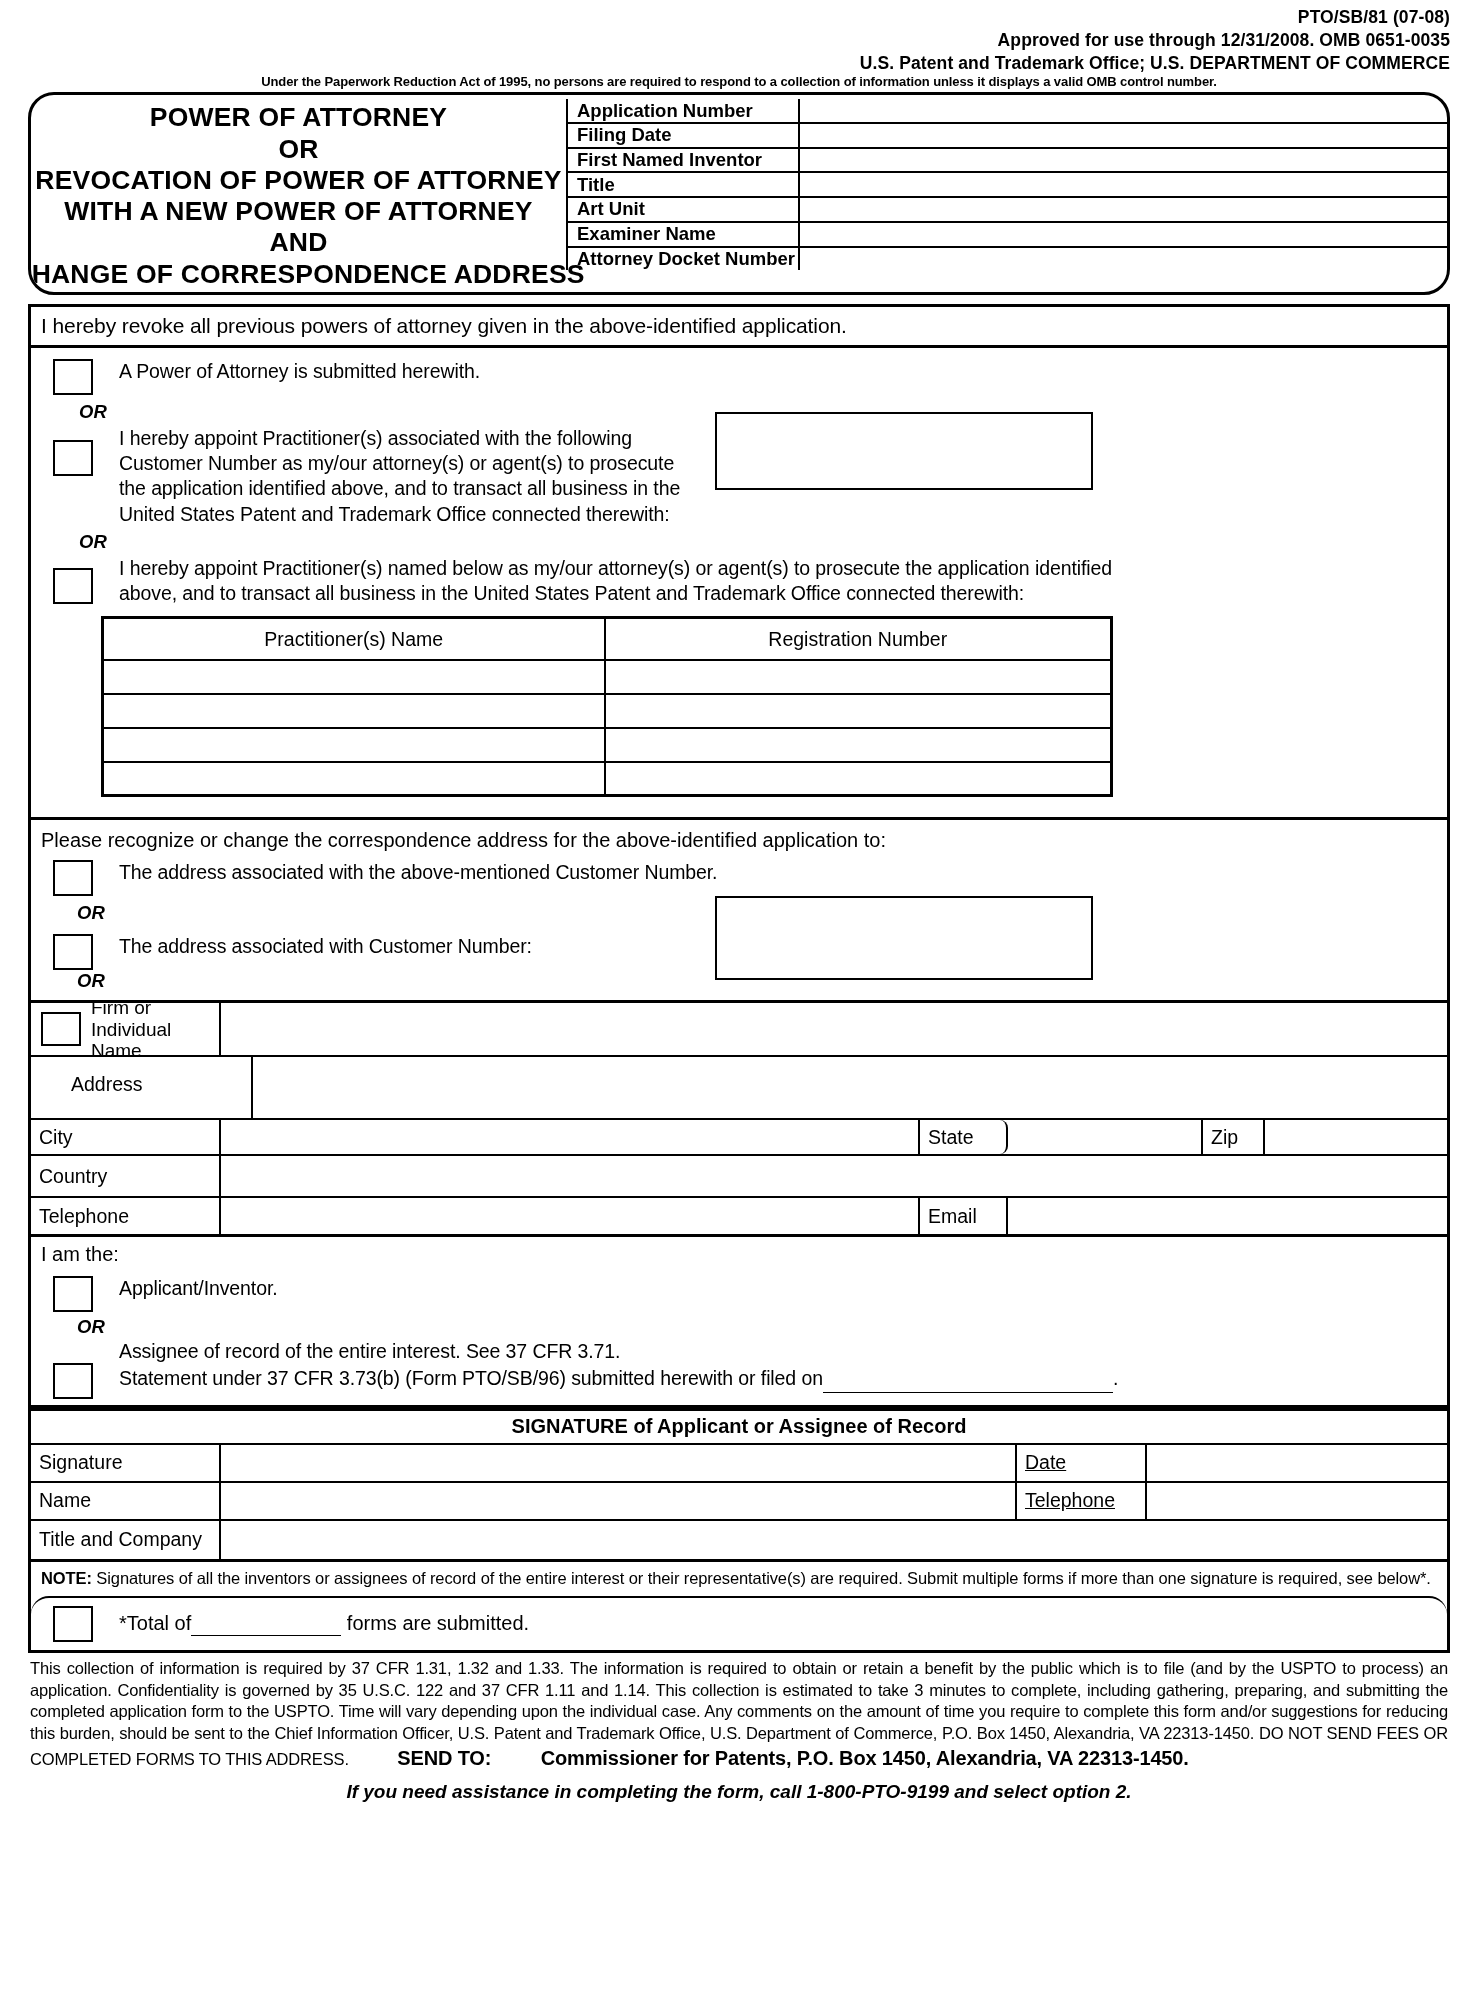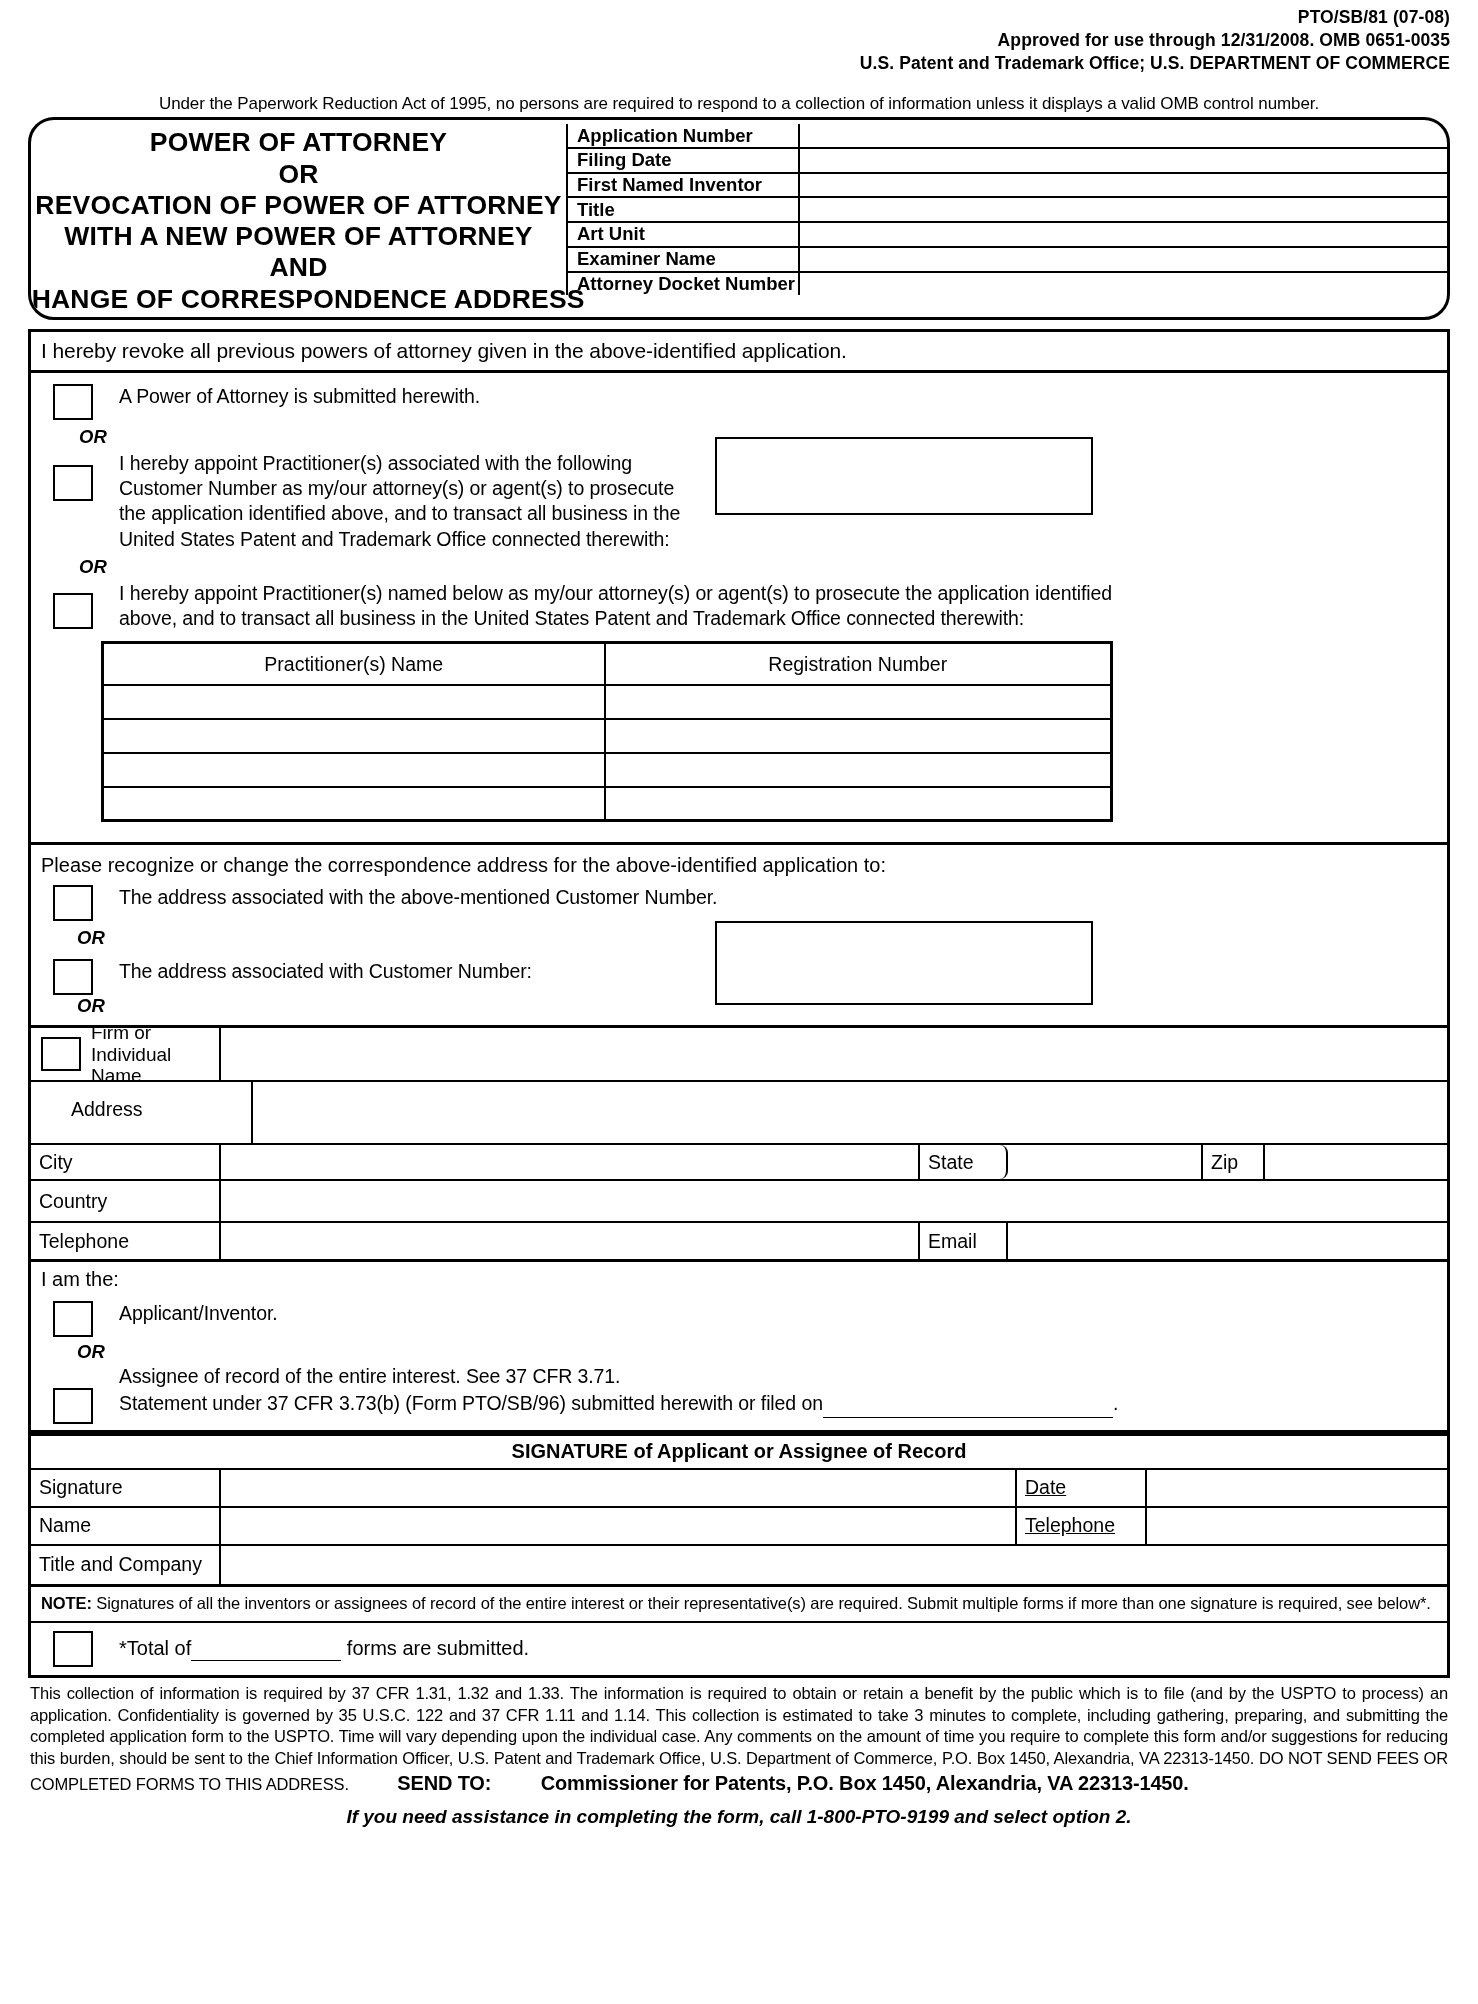--- a/index.html
+++ b/index.html
@@ -9,21 +9,21 @@
     font-family:"Liberation Sans", sans-serif;
     color:#000;
     position:relative;
     -webkit-font-smoothing:none;
   }
   .page { width:1478px; height:2004px; position:relative; padding:0 28px; }
 
   
   .meta { text-align:right; font-size:17.5px; line-height:1.30; padding-top:6px; font-weight:600; letter-spacing:.1px;}
   .meta div { white-space:nowrap; }
-  .pra { text-align:center; font-size:17px; font-weight:400; margin-top:20px; letter-spacing:-.1px; }
+  .pra { text-align:center; font-size:13px; font-weight:700; margin-top:0; letter-spacing:-.1px; }
 
   
   .headcard {
     border:3px solid #000; border-radius:26px;
     height:203px; margin-top:3px; display:flex; overflow:hidden;
   }
   .title-col {
     width:535px; flex:none; display:flex; flex-direction:column;
     align-items:center; justify-content:flex-start; padding-top:7px;
   }
@@ -70,21 +70,21 @@
   .sighdr { text-align:center; font-size:20px; font-weight:700; padding:4px 0 5px; border-bottom:2.5px solid #000; border-top:3px solid #000;}
   .srow { display:flex; border-bottom:2.5px solid #000; height:38px; }
   .srow:last-child { border-bottom:none; }
   .s-l { width:190px; flex:none; border-right:2.5px solid #000; font-size:19.5px; display:flex; align-items:center; padding-left:8px;}
   .s-v { flex:1; border-right:2.5px solid #000; }
   .s-l2 { width:130px; flex:none; border-right:2.5px solid #000; font-size:19.5px; display:flex; align-items:center; padding-left:8px;text-decoration:underline;}
   .s-v2 { width:300px; flex:none; }
 
   .note { font-size:16.5px; line-height:1.32; padding:6px 10px 6px 10px; border-top:3px solid #000; letter-spacing:-.1px;}
   .note b { font-weight:700; }
-  .totalrow { display:flex; align-items:center; border-top:2.5px solid #000; height:54px; }
+  .totalrow { display:flex; align-items:center; border-top:2.5px solid #000; height:54px;border-radius:18px; }
   .totaltxt { font-size:20px; padding-left:26px; }
 
   .footer { font-size:16.5px; line-height:1.33; padding:5px 2px 0 2px; text-align:justify; letter-spacing:-.15px;}
   .footer .send { font-weight:700; font-size:20px;margin-left:44px; }
   .assist { text-align:center; font-size:19px; font-style:italic; font-weight:600; padding-top:9px; }
 
   .underline-blank { display:inline-block; border-bottom:1.8px solid #000; }
   .ital { }
 </style>
 </head>

